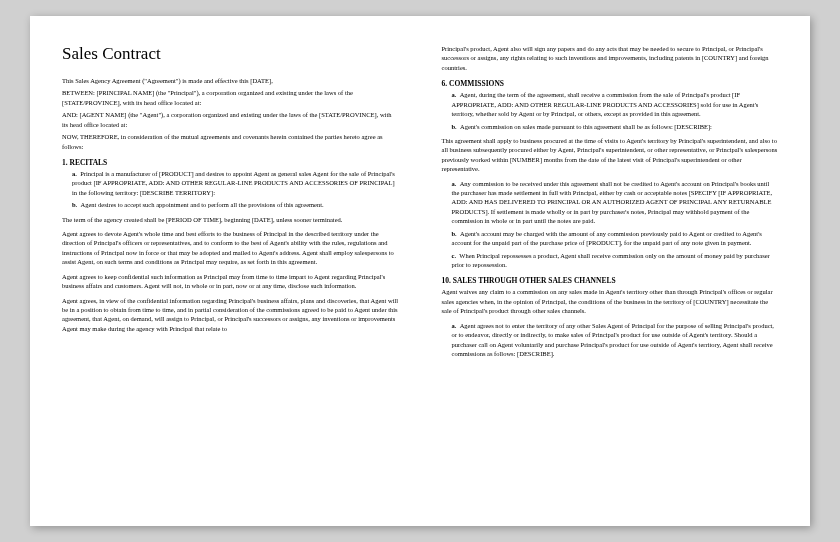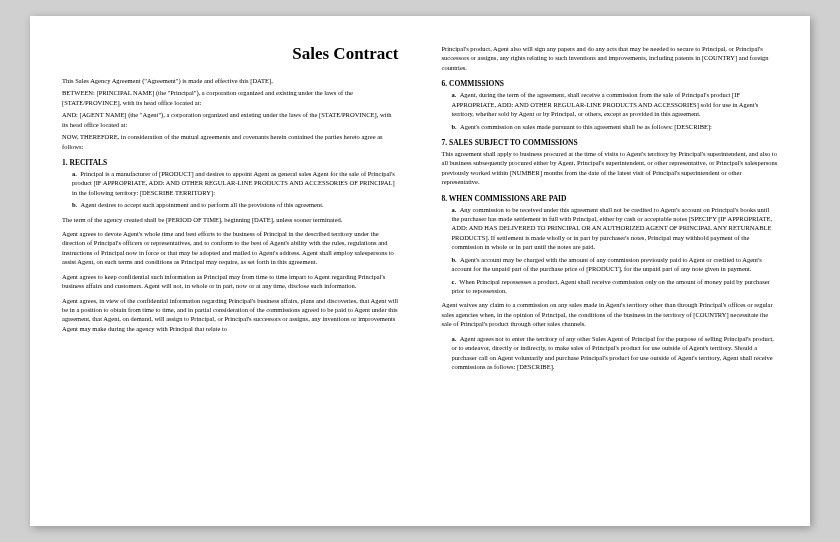--- a/index.html
+++ b/index.html
@@ -30,23 +30,23 @@
     .col-left {
       flex: 1 1 0;
       min-width: 0;
     }
     .col-right {
       flex: 1 1 0;
       min-width: 0;
       margin-left: 19px;
     }
     h1.doc-title {
-      text-align: right;
+      text-align: left;
       font-size: 17px;
-      font-weight: bold;
+      font-weight: normal;
       margin-bottom: 12px;
       font-family: 'Times New Roman', Times, serif;
     }
     .section-title {
       font-size: 7.5px;
       font-weight: bold;
       margin-top: 7px;
       margin-bottom: 2px;
       text-transform: uppercase;
       font-family: 'Times New Roman', Times, serif;
@@ -120,39 +120,38 @@
         <p class="section-title">6. COMMISSIONS</p>
         <p class="sub-para">
           <strong>a.</strong>&nbsp;&nbsp;Agent, during the term of the agreement, shall receive a commission from the sale of Principal's product [IF APPROPRIATE, ADD: AND OTHER REGULAR-LINE PRODUCTS AND ACCESSORIES] sold for use in Agent's territory, whether sold by Agent or by Principal, or others, except as provided in this agreement.
         </p>
         <p class="sub-para">
           <strong>b.</strong>&nbsp;&nbsp;Agent's commission on sales made pursuant to this agreement shall be as follows: [DESCRIBE]:
         </p>
       </div>
 
       <div class="section-block">
-        <p class="section-title">7. SALES SUBJECT TO COMMISSIONS</p>
         <p class="body-text">This agreement shall apply to business procured at the time of visits to Agent's territory by Principal's superintendent, and also to all business subsequently procured either by Agent, Principal's superintendent, or other representative, or Principal's salespersons previously worked within [NUMBER] months from the date of the latest visit of Principal's superintendent or other representative.</p>
       </div>
 
       <div class="section-block">
-        <p class="section-title">8. WHEN COMMISSIONS ARE PAID</p>
         <p class="sub-para">
           <strong>a.</strong>&nbsp;&nbsp;Any commission to be received under this agreement shall not be credited to Agent's account on Principal's books until the purchaser has made settlement in full with Principal, either by cash or acceptable notes [SPECIFY [IF APPROPRIATE, ADD: AND HAS DELIVERED TO PRINCIPAL OR AN AUTHORIZED AGENT OF PRINCIPAL ANY RETURNABLE PRODUCTS]. If settlement is made wholly or in part by purchaser's notes, Principal may withhold payment of the commission in whole or in part until the notes are paid.
         </p>
         <p class="sub-para">
           <strong>b.</strong>&nbsp;&nbsp;Agent's account may be charged with the amount of any commission previously paid to Agent or credited to Agent's account for the unpaid part of the purchase price of [PRODUCT], for the unpaid part of any note given in payment.
         </p>
         <p class="sub-para">
           <strong>c.</strong>&nbsp;&nbsp;When Principal repossesses a product, Agent shall receive commission only on the amount of money paid by purchaser prior to repossession.
         </p>
       </div>
 
 
       <div class="section-block">
+        <p class="section-title">10. SALES THROUGH OTHER SALES CHANNELS</p>
         <p class="body-text">Agent waives any claim to a commission on any sales made in Agent's territory other than through Principal's offices or regular sales agencies when, in the opinion of Principal, the conditions of the business in the territory of [COUNTRY] necessitate the sale of Principal's product through other sales channels.</p>
       </div>
 
       <div class="section-block">
         <p class="sub-para">
           <strong>a.</strong>&nbsp;&nbsp;Agent agrees not to enter the territory of any other Sales Agent of Principal for the purpose of selling Principal's product, or to endeavor, directly or indirectly, to make sales of Principal's product for use outside of Agent's territory. Should a purchaser call on Agent voluntarily and purchase Principal's product for use outside of Agent's territory, Agent shall receive commissions as follows: [DESCRIBE].
         </p>
       </div>
     </div>
   </div>

